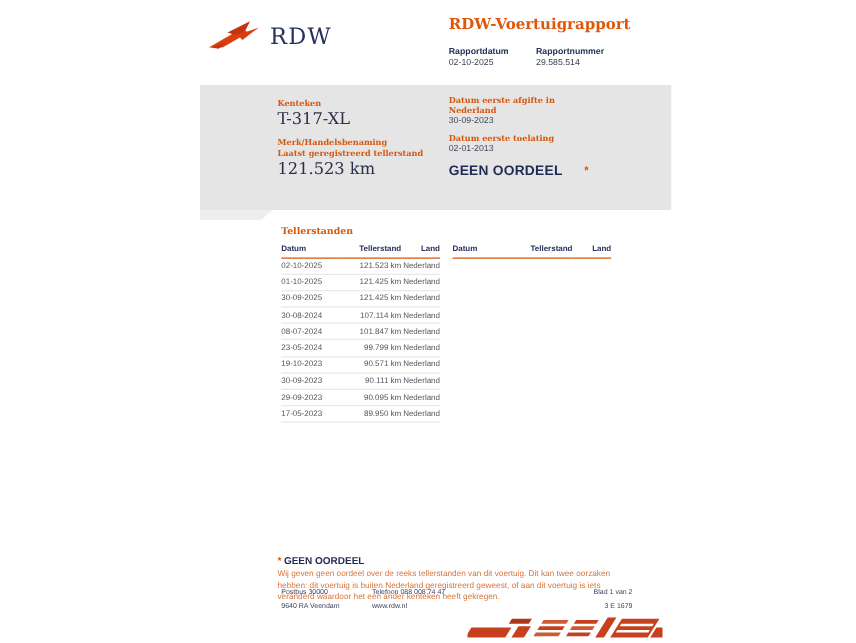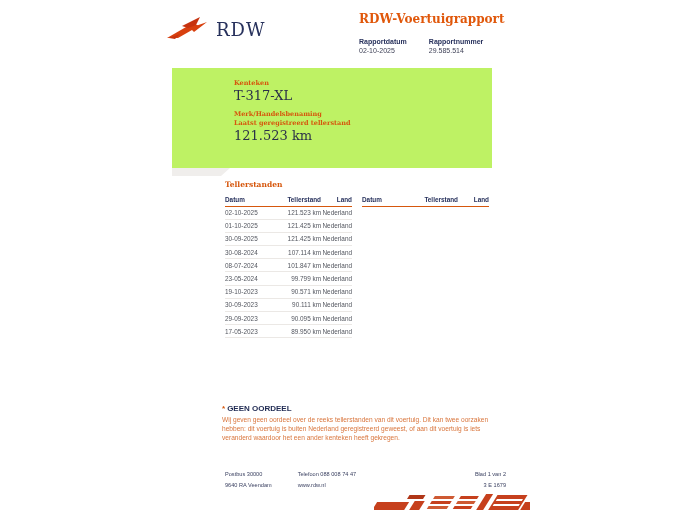--- a/index.html
+++ b/index.html
@@ -12,21 +12,21 @@
   
   .logo-wrap{left:166px;top:14px;display:flex;align-items:center;gap:8px;}
   .logo-text{font-family:"DejaVu Serif", serif;font-size:18px;letter-spacing:1px;color:#27315C;}
   .doc-title{left:359px;top:12px;font-family:"DejaVu Serif", serif;font-weight:bold;
              font-size:12px;color:#E0570A;}
   .meta{left:359px;top:38px;display:flex;gap:22px;}
   .meta .lbl{font-size:7px;font-weight:bold;color:#27315C;margin-bottom:2px;}
   .meta .val{font-size:7px;color:#3C3F55;}
 
   
-  .card{left:172px;top:68px;width:320px;height:100px;background:#bef264;}
+  .card{left:160px;top:68px;width:377px;height:100px;background:#e5e5e5;}
   .card::after{ 
     content:"";position:absolute;left:0;bottom:-8px;width:58px;height:8px;background:#F0EEEC;
     clip-path:polygon(0 0,100% 0,calc(100% - 9px) 100%,0 100%);
   }
   .olabel{font-family:"DejaVu Serif", serif;font-weight:bold;font-size:6.5px;color:#D6570D;
           margin:0 0 1px 0;}
   .bigval{font-family:"DejaVu Serif", serif;font-size:13px;color:#2A3048;margin:0 0 7px 0;}
   .card-left{left:62px;top:11px;position:absolute;}
   .card-right{left:199px;top:8px;position:absolute;width:115px;}
   .smallval{font-size:7px;color:#44485C;margin:0 0 7px 0;}
@@ -42,21 +42,21 @@
   .km-table-empty{left:362px;top:194px;width:122px;}
   th{font-size:6.4px;font-weight:bold;color:#27315C;text-align:left;
      padding:2px 0 2.5px 0;border-bottom:1px solid #D6570D;}
   td{font-size:6.4px;color:#53565F;padding:2.6px 0;border-bottom:1px solid #EBE8E5;}
   .c1{width:46px;}
   .c2{width:50px;text-align:right;}
   .c3{width:31px;text-align:right;}
 
   
   .footnote{left:222px;top:404px;width:274px;}
-  .footnote-title{font-size:8px;font-weight:bold;color:#1F2A52;margin-bottom:2px;}
+  .footnote-title{font-size:8px;font-weight:bold;color:#1F2A52;margin-bottom:2px;margin-top:40px;}
   .footnote-title .mark{color:#D6570D;margin-right:2px;}
   .footnote-body{font-size:6.6px;line-height:1.38;color:#D9753C;}
 
   
   .footer{left:225px;top:469px;width:280px;display:flex;gap:26px;}
   .footer .col div{font-size:5.6px;color:#3C4262;line-height:1.9;}
   .footer-right{left:430px;top:469px;width:76px;text-align:right;}
   .footer-right div{font-size:5.6px;color:#3C4262;line-height:1.9;}
   .rdw-link{color:#3C4262;text-decoration:none;}
 
@@ -91,20 +91,30 @@
   </div>
 </div>
 
 <div class="abs card">
   <div class="card-left">
     <div class="olabel">Kenteken</div>
     <div class="bigval">T-317-XL</div>
     <div class="olabel">Merk/Handelsbenaming</div>
     <div class="olabel">Laatst geregistreerd tellerstand</div>
     <div class="bigval">121.523 km</div>
+  </div>
+  <div class="card-right">
+    <div class="olabel">Datum eerste afgifte in Nederland</div>
+    <div class="smallval">30-09-2023</div>
+    <div class="olabel">Datum eerste toelating</div>
+    <div class="smallval">02-01-2013</div>
+    <div class="verdict-row">
+      <span class="verdict">GEEN OORDEEL</span>
+      <span class="verdict-mark">*</span>
+    </div>
   </div>
 </div>
 
 <div class="abs section-title">Tellerstanden</div>
 
 <table class="abs km-table">
   <thead>
     <tr>
       <th class="c1">Datum</th>
       <th class="c2">Tellerstand</th>

